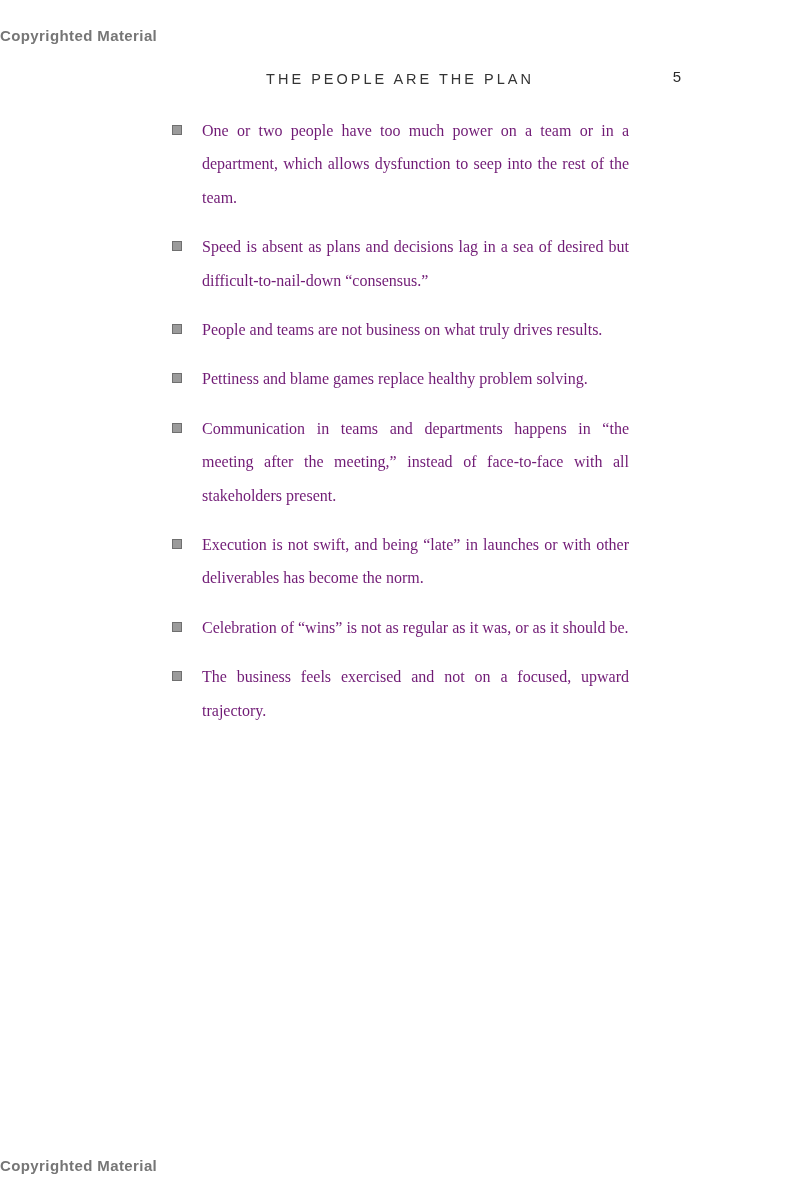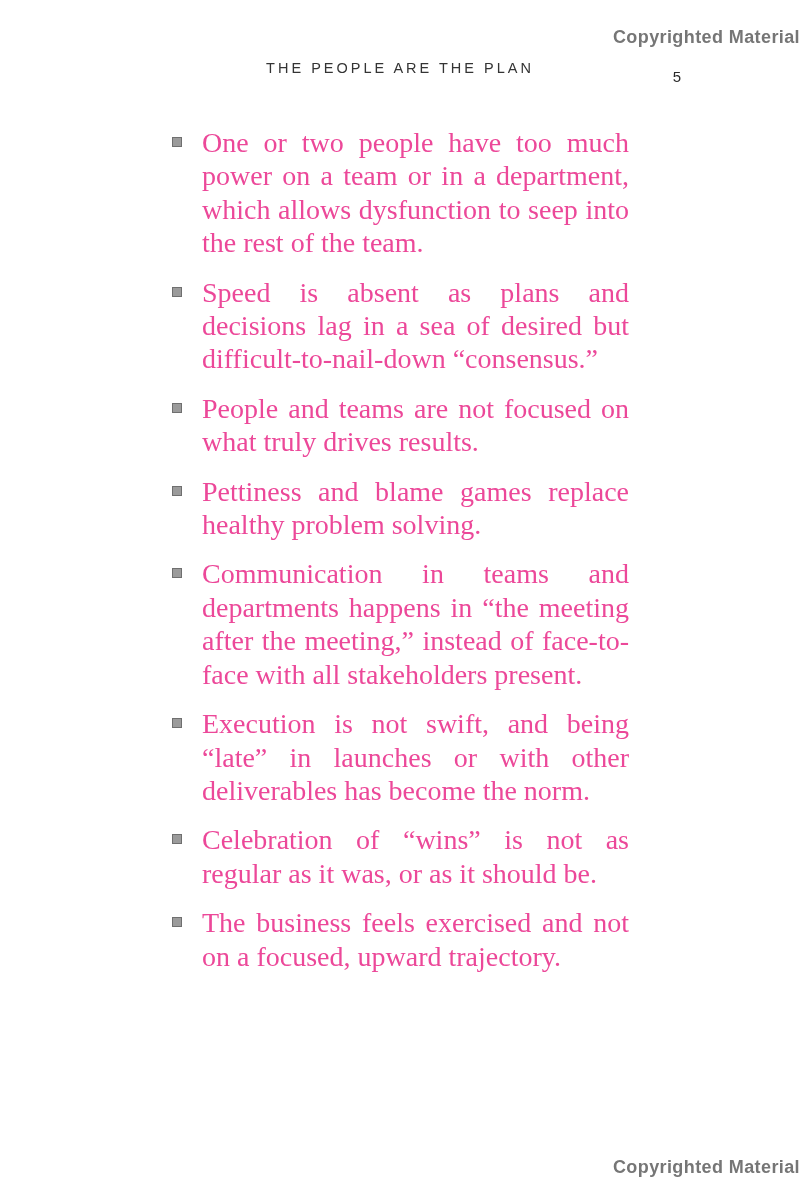--- a/index.html
+++ b/index.html
@@ -12,32 +12,32 @@
     width: 800px;
     height: 1200px;
     background: #ffffff;
     overflow: hidden;
     font-family: "Liberation Serif", serif;
   }
   .watermark {
     position: absolute;
     left: 0;
     width: 100%;
-    text-align: right;
+    text-align: left;
     font-family: "Liberation Sans", sans-serif;
     font-weight: 700;
-    font-size: 18px;
+    font-size: 15px;
     letter-spacing: 0.4px;
     color: #767676;
   }
   .watermark.top { top: 27px; }
   .watermark.bottom { top: 1157px; }
   .running-head {
     position: absolute;
-    top: 60px;
+    top: 71px;
     left: 0;
     width: 100%;
     text-align: center;
     font-family: "Liberation Sans", sans-serif;
     font-weight: 400;
     font-size: 14.5px;
     letter-spacing: 3px;
     color: #343434;
   }
   .page-number {
@@ -54,25 +54,25 @@
     position: absolute;
     top: 114px;
     left: 202px;
     width: 427px;
     list-style: none;
     margin: 0;
     padding: 0;
   }
   .bullet-item {
     position: relative;
-    margin: 12px 0 16px 0;
+    margin: 0 0 16px 0;
     text-align: justify;
-    font-size: 28px;
+    font-size: 16px;
     line-height: 33.4px;
-    color: #ec4899;
+    color: #701a75;
     hyphens: manual;
     -webkit-hyphens: manual;
   }
   .bullet-item:last-child { margin-bottom: 0; }
   .bullet-marker {
     position: absolute;
     left: -30px;
     top: 11px;
     width: 10px;
     height: 10px;
@@ -96,21 +96,21 @@
     <li class="bullet-item">
       <span class="bullet-marker"></span>
       <span class="bullet-text">One or two people have too much power on a team or in a department, which allows dysfunction to seep into the rest of the team.</span>
     </li>
     <li class="bullet-item">
       <span class="bullet-marker"></span>
       <span class="bullet-text">Speed is absent as plans and decisions lag in a sea of desired but difficult-to-nail-down “consensus.”</span>
     </li>
     <li class="bullet-item">
       <span class="bullet-marker"></span>
-      <span class="bullet-text">People and teams are not focused on what truly drives results.</span>
+      <span class="bullet-text">People and teams are not business on what truly drives results.</span>
     </li>
     <li class="bullet-item">
       <span class="bullet-marker"></span>
       <span class="bullet-text">Pettiness and blame games replace healthy problem solving.</span>
     </li>
     <li class="bullet-item">
       <span class="bullet-marker"></span>
       <span class="bullet-text">Communication in teams and departments hap­pens in “the meeting after the meeting,” instead of face-to-face with all stakeholders present.</span>
     </li>
     <li class="bullet-item">

